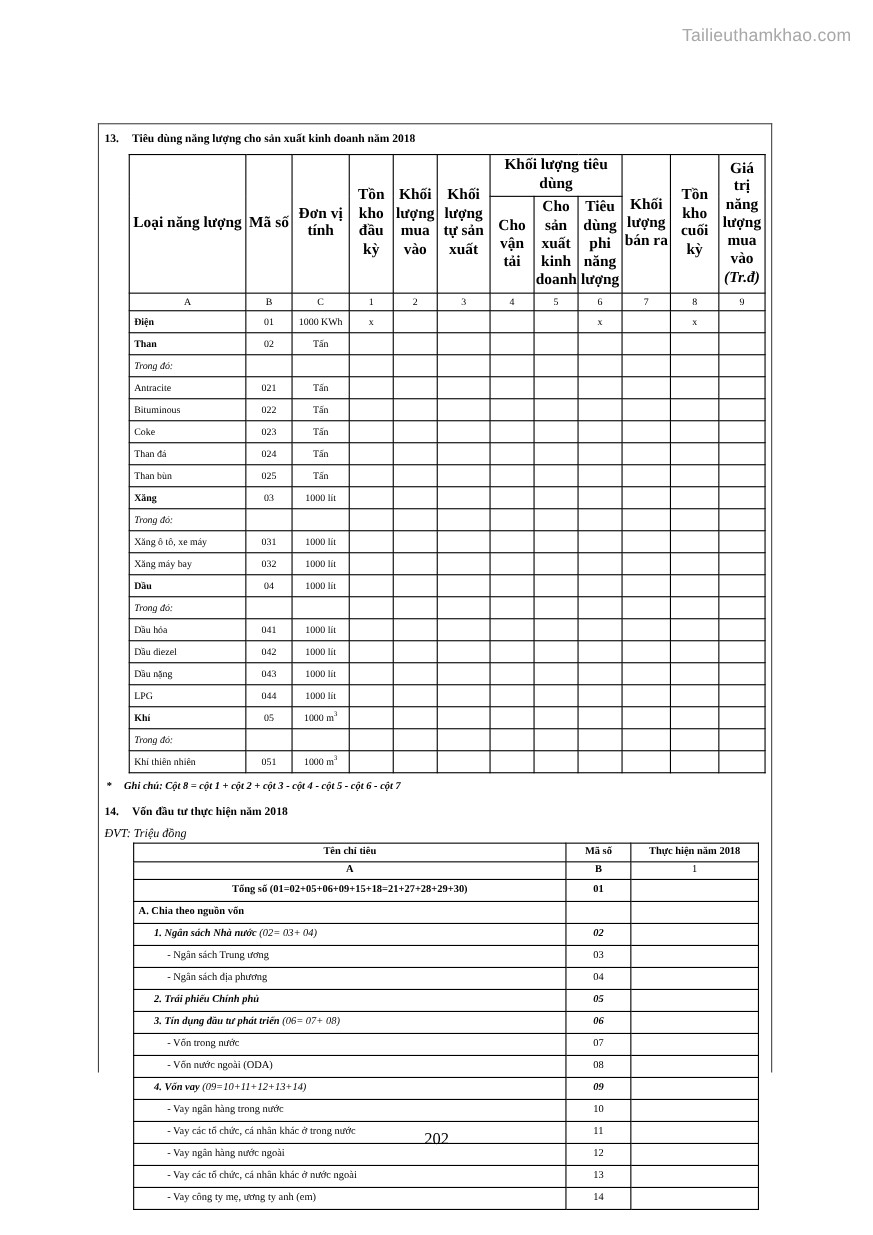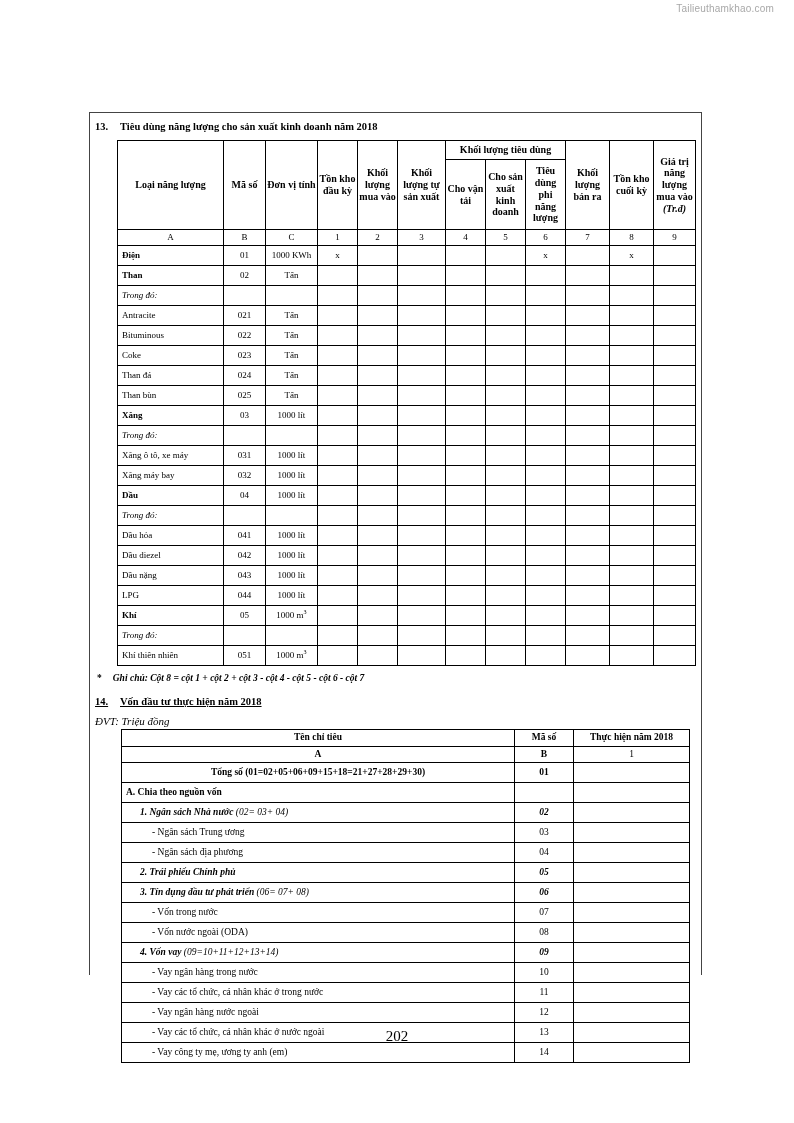--- a/index.html
+++ b/index.html
@@ -11,24 +11,24 @@
     width: 794px;
     height: 1123px;
     position: relative;
     font-family: "Liberation Serif", "DejaVu Serif", serif;
     color: #000000;
     overflow: hidden;
   }
 
   .watermark {
     position: absolute;
-    top: 3px;
+    top: 24px;
     right: 20px;
     font-family: "Liberation Sans", sans-serif;
-    font-size: 10px;
+    font-size: 16px;
     color: #a8a8a8;
     letter-spacing: 0.2px;
   }
 
   
   .page-frame {
     position: absolute;
     left: 89px;
     top: 112px;
     width: 613px;
@@ -75,21 +75,21 @@
     vertical-align: middle;
     font-weight: normal;
     line-height: 1.18;
   }
 
   
   #tbl-energy { width: 578px; }
   #tbl-energy th {
     text-align: center;
     font-weight: bold;
-    font-size: 10px;
+    font-size: 14px;
     padding: 2px 1px;
   }
   #tbl-energy .hdr-tall { height: 84px; }
   #tbl-energy td { height: 17px; }
   #tbl-energy .c-code,
   #tbl-energy .c-unit,
   #tbl-energy .c-num { text-align: center; }
   #tbl-energy .letters td { text-align: center; height: 13px; font-size: 9px; }
   #tbl-energy .name { text-align: left; padding-left: 4px; }
   #tbl-energy .bold { font-weight: bold; }
@@ -100,21 +100,21 @@
     font-size: 9.5px;
     font-style: italic;
     font-weight: bold;
     margin: 7px 0 0 0;
     display: flex;
     gap: 11px;
     padding-left: 2px;
   }
   .note .star { font-style: normal; }
 
-  .sec-title-2 { margin-top: 12px; text-decoration: underline; }
+  .sec-title-2 { margin-top: 12px; }
 
   .dvt {
     font-size: 11px;
     font-style: italic;
     padding-right: 19px;
     margin: 4px 0 2px 0;
   }
 
   
   #tbl-invest { width: 568px; padding-left: 32px; }

